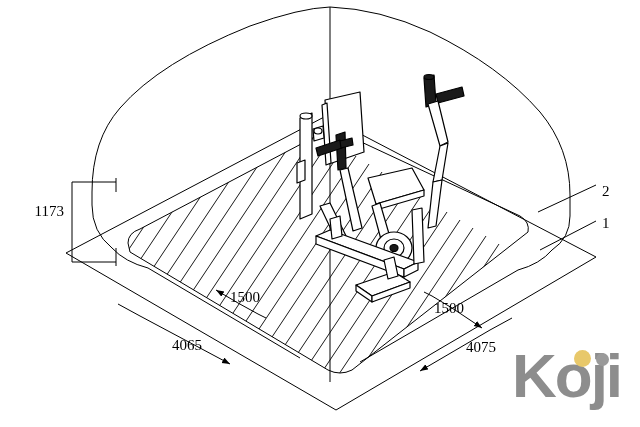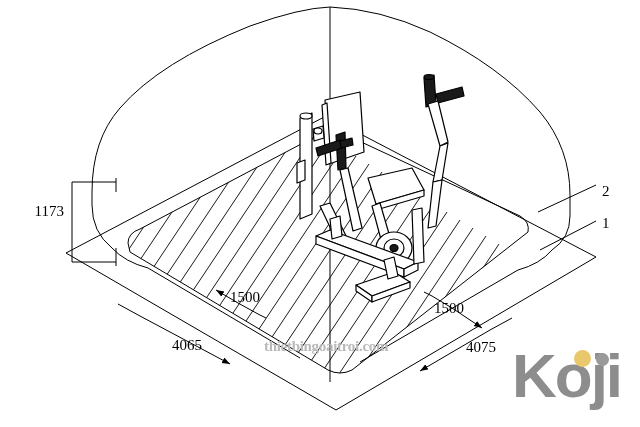--- a/index.html
+++ b/index.html
@@ -196,21 +196,20 @@
       <line x1="596" y1="185" x2="538" y2="212"></line>
     </g>
     <text class="leadtext" x="602" y="196">2</text>
 
     <g stroke="#000" stroke-width="1" fill="none">
       <line x1="596" y1="221" x2="540" y2="250"></line>
     </g>
     <text class="leadtext" x="602" y="228">1</text>
   </svg>
 
-  <div class="wm">thietbingoaitroi.com</div>
 
   <div class="logo">
     <span>Koji</span>
     <span class="dotj"></span>
     <span class="doti"></span>
   </div>
 
 </div>
 
 </body></html>

